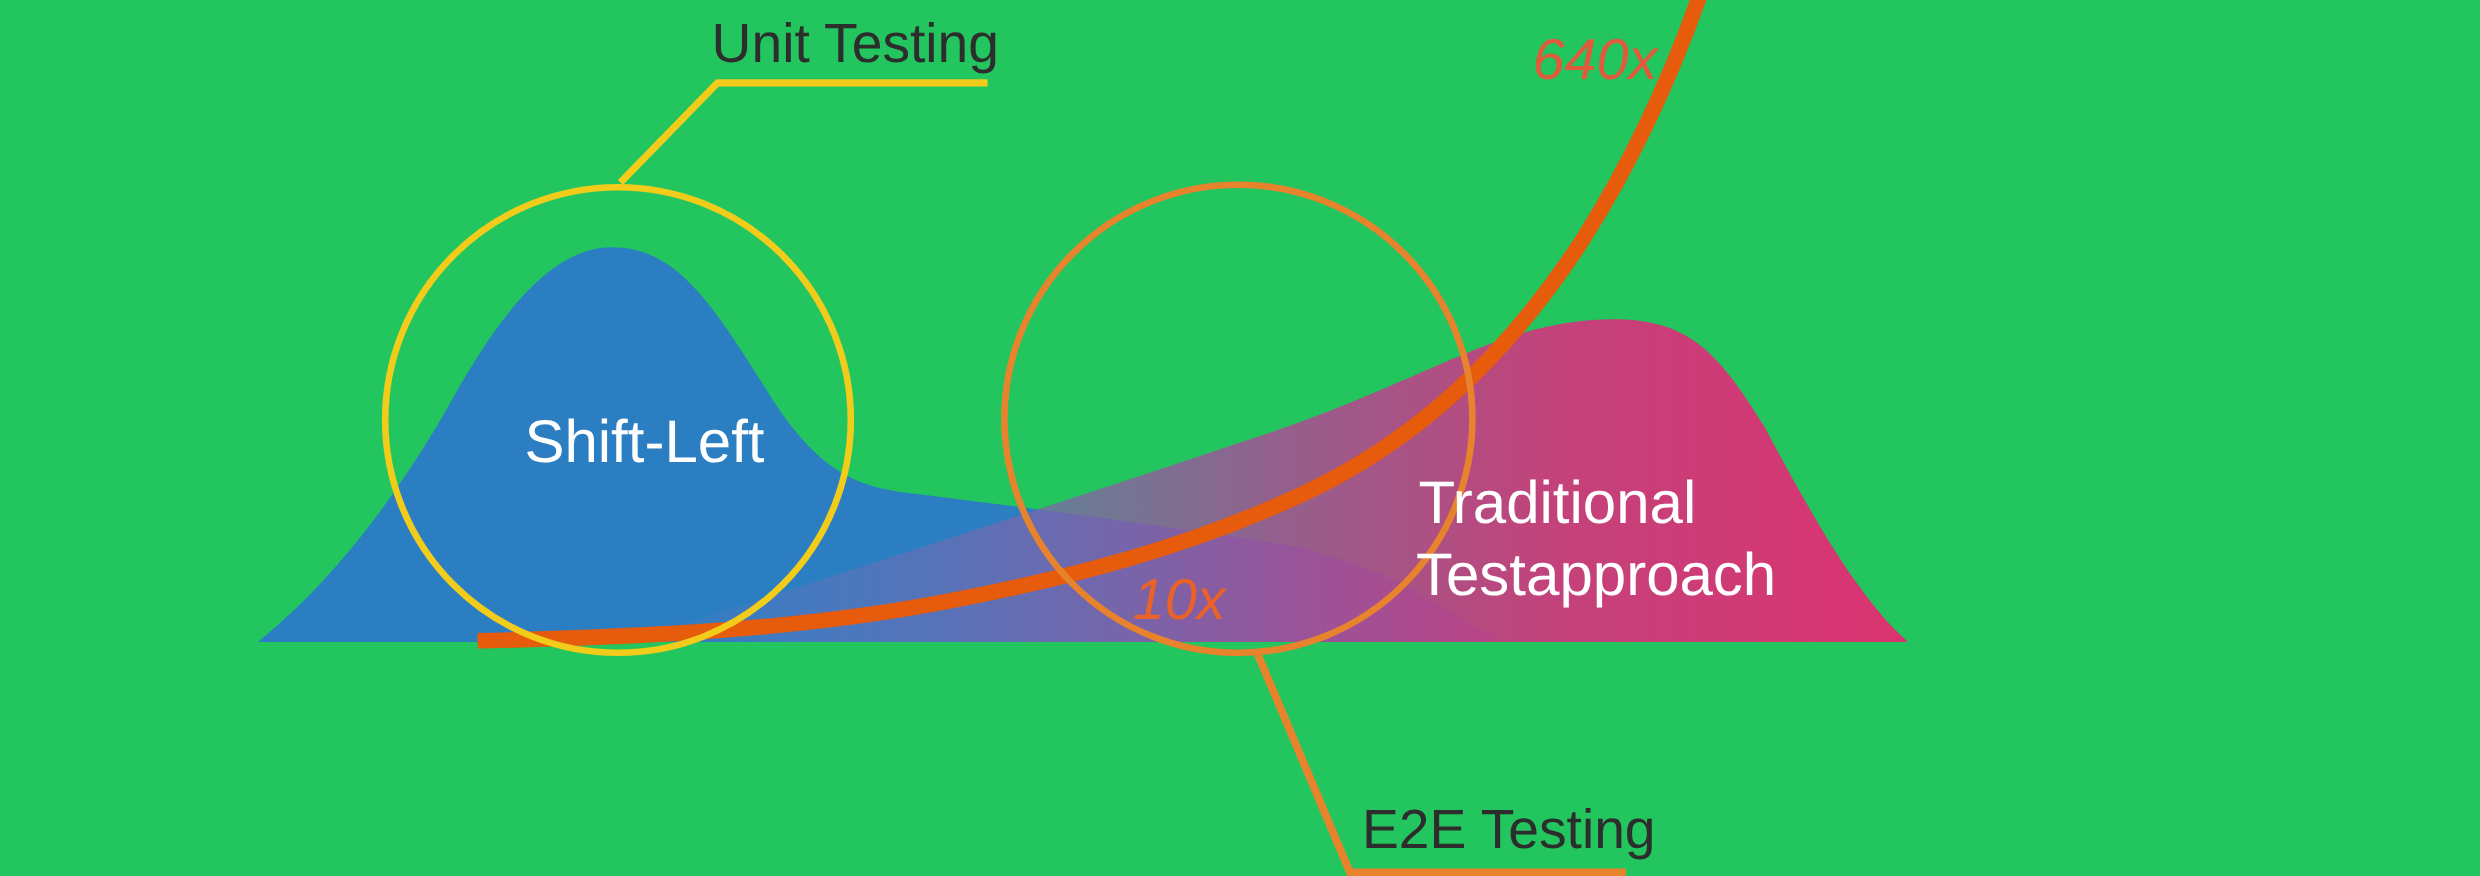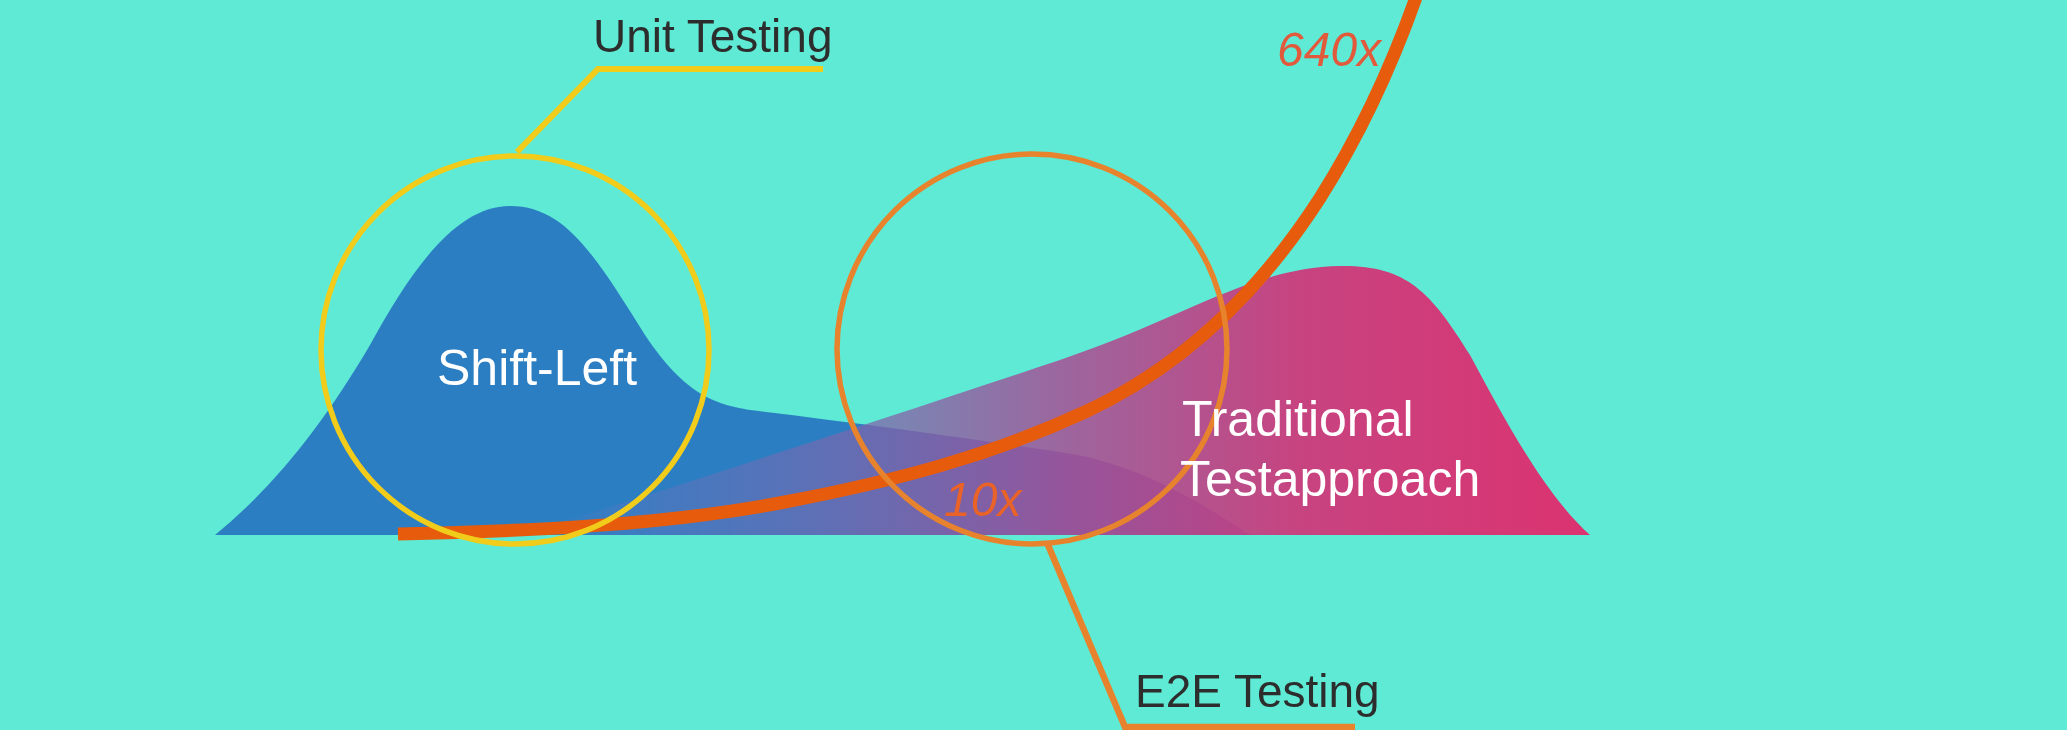--- a/index.html
+++ b/index.html
@@ -5,21 +5,21 @@
   html, body {
     margin: 0;
     padding: 0;
     background: #000000;
     font-family: "Liberation Sans", sans-serif;
   }
   #stage {
     position: relative;
     width: 2067px;
     height: 730px;
-    background: #5eead4;
+    background: #22c55e;
     overflow: hidden;
   }
   #stage svg { display: block; }
   text {
     font-family: "Liberation Sans", sans-serif;
   }
   .label-italic {
     font-style: italic;
   }
 </style>

